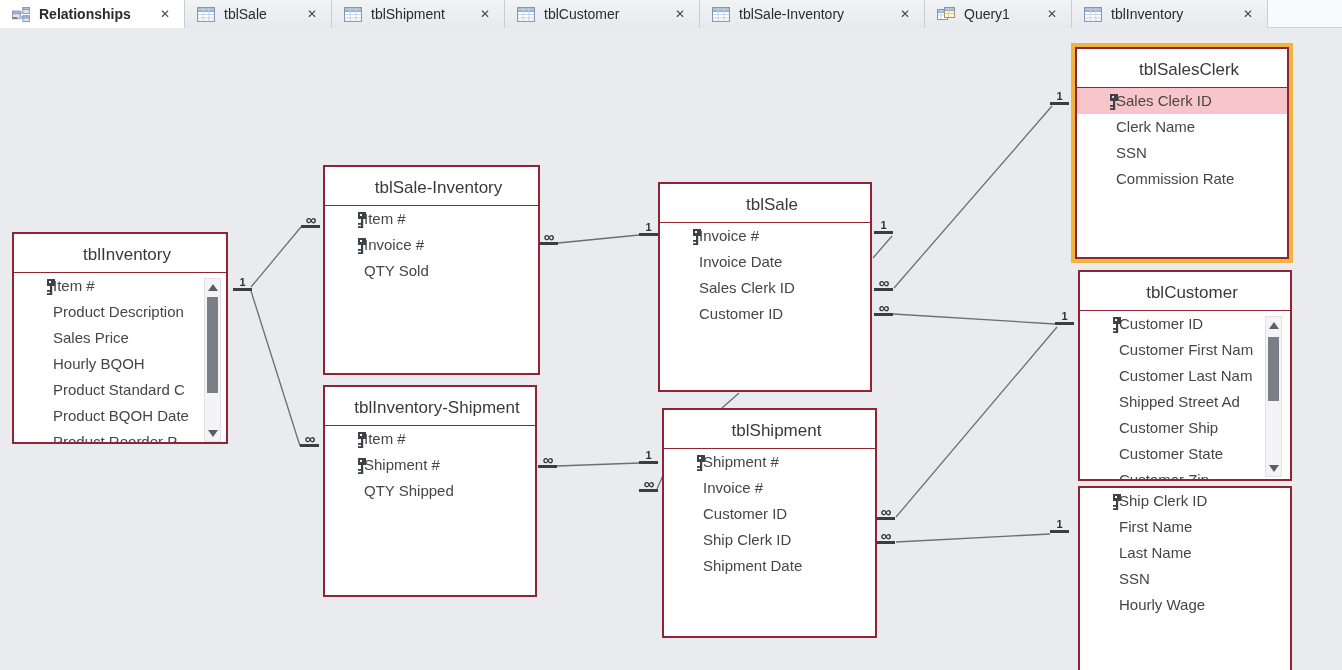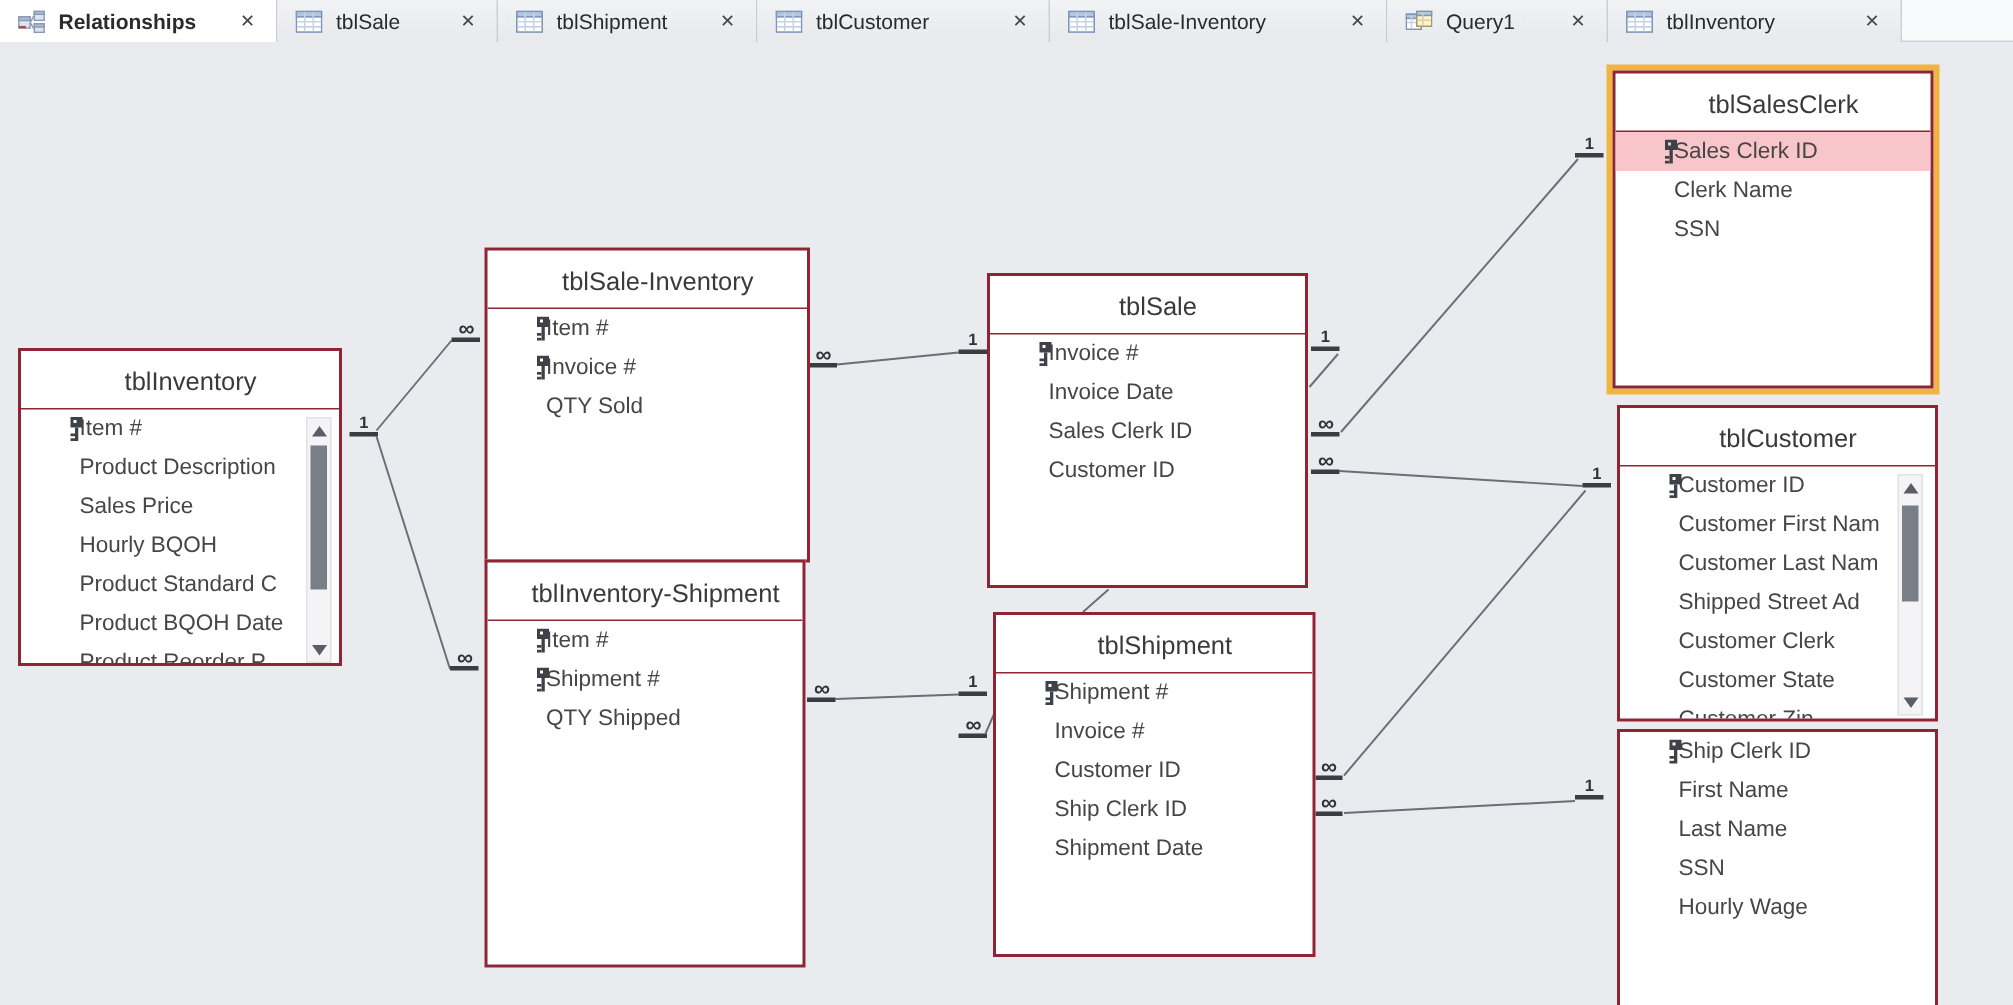--- a/index.html
+++ b/index.html
@@ -285,21 +285,21 @@
                 <rect x="2" y="0" width="8" height="7" fill="#3e4148"></rect>
                 <rect x="4" y="2" width="2" height="2" fill="#ffffff"></rect>
                 <rect x="5" y="7" width="2.2" height="9" fill="#3e4148"></rect>
                 <rect x="2" y="11" width="3" height="1.8" fill="#3e4148"></rect>
                 <rect x="2" y="14.2" width="3" height="1.8" fill="#3e4148"></rect>
               </svg></span><span class="fname">Invoice #</span></div>
         <div class="frow"><span class="fname">QTY Sold</span></div>
       </div>
     </div>
 
-    <div class="tbl" style="left:323px; top:345px; width:214px; height:272px">
+    <div class="tbl" style="left:323px; top:357px; width:214px; height:212px">
       <div class="tbl-title">tblInventory-Shipment</div>
       <div class="tbl-fields">
         <div class="frow"><span class="keyicon"><svg viewBox="0 0 12 17">
                 <rect x="2" y="0" width="8" height="7" fill="#3e4148"></rect>
                 <rect x="4" y="2" width="2" height="2" fill="#ffffff"></rect>
                 <rect x="5" y="7" width="2.2" height="9" fill="#3e4148"></rect>
                 <rect x="2" y="11" width="3" height="1.8" fill="#3e4148"></rect>
                 <rect x="2" y="14.2" width="3" height="1.8" fill="#3e4148"></rect>
               </svg></span><span class="fname">Item #</span></div>
         <div class="frow"><span class="keyicon"><svg viewBox="0 0 12 17">
@@ -351,37 +351,38 @@
       <div class="tbl-fields">
         <div class="frow hl"><span class="keyicon"><svg viewBox="0 0 12 17">
                 <rect x="2" y="0" width="8" height="7" fill="#3e4148"></rect>
                 <rect x="4" y="2" width="2" height="2" fill="#f8c6ca"></rect>
                 <rect x="5" y="7" width="2.2" height="9" fill="#3e4148"></rect>
                 <rect x="2" y="11" width="3" height="1.8" fill="#3e4148"></rect>
                 <rect x="2" y="14.2" width="3" height="1.8" fill="#3e4148"></rect>
               </svg></span><span class="fname">Sales Clerk ID</span></div>
         <div class="frow"><span class="fname">Clerk Name</span></div>
         <div class="frow"><span class="fname">SSN</span></div>
+        <div class="frow"><span class="fname">Commission Rate</span></div>
       </div>
     </div>
 
     <div class="tbl" style="left:1078px; top:242px; width:214px; height:211px">
       <div class="tbl-title">tblCustomer</div>
       <div class="tbl-fields">
         <div class="frow"><span class="keyicon"><svg viewBox="0 0 12 17">
                 <rect x="2" y="0" width="8" height="7" fill="#3e4148"></rect>
                 <rect x="4" y="2" width="2" height="2" fill="#ffffff"></rect>
                 <rect x="5" y="7" width="2.2" height="9" fill="#3e4148"></rect>
                 <rect x="2" y="11" width="3" height="1.8" fill="#3e4148"></rect>
                 <rect x="2" y="14.2" width="3" height="1.8" fill="#3e4148"></rect>
               </svg></span><span class="fname">Customer ID</span></div>
         <div class="frow"><span class="fname">Customer First Nam</span></div>
         <div class="frow"><span class="fname">Customer Last Nam</span></div>
         <div class="frow"><span class="fname">Shipped Street Ad</span></div>
-        <div class="frow"><span class="fname">Customer Clerk</span></div>
+        <div class="frow"><span class="fname">Customer Ship</span></div>
         <div class="frow"><span class="fname">Customer State</span></div>
         <div class="frow"><span class="fname">Customer Zip</span></div>
       </div>
       <div class="vscroll" style="right:8px; top:44px; height:161px">
         <div class="sb-btn up">
             <span class="tri-up"></span>
           </div>
         <div class="sb-thumb" style="top:20px; height:64px"></div>
         <div class="sb-btn down">
             <span class="tri-down"></span>

